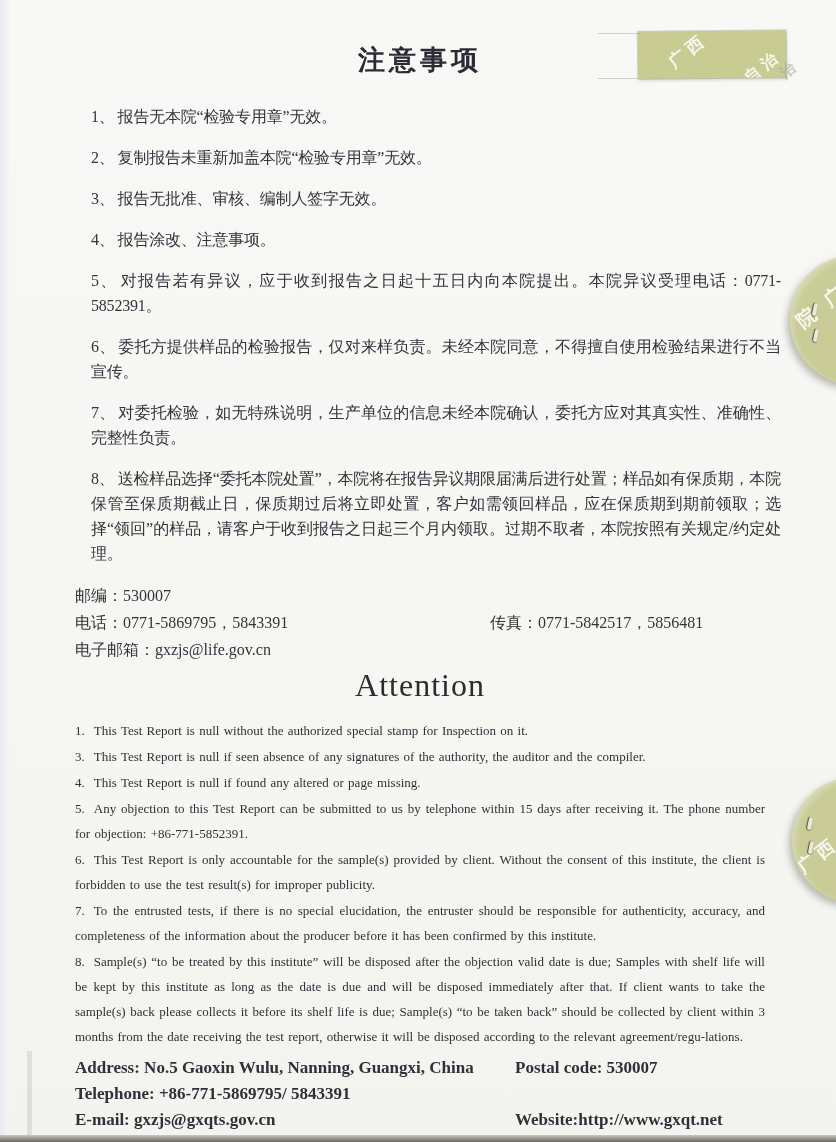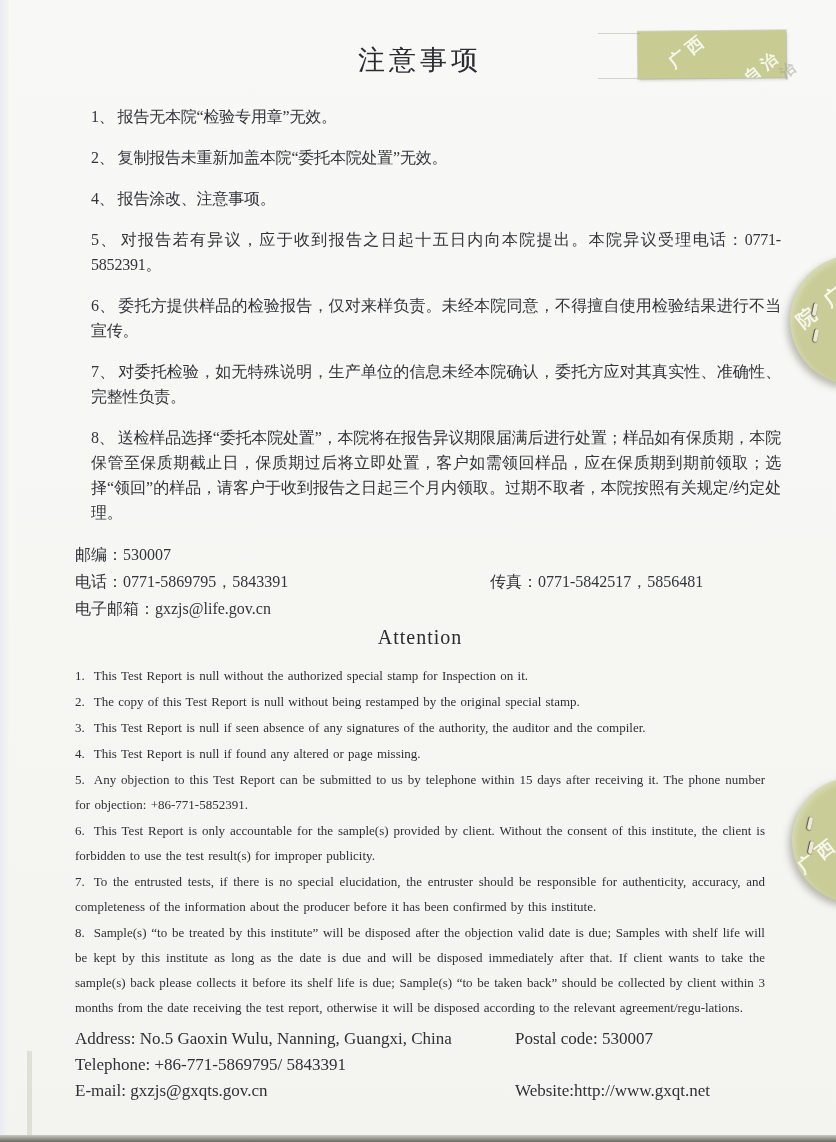--- a/index.html
+++ b/index.html
@@ -48,51 +48,52 @@
     background:#ece7d6;transform:rotate(12deg);
     box-shadow:-1px 0 1px rgba(60,60,52,.85),0 1px 1px rgba(60,60,52,.5);}
   .staple.s1{left:813px;top:303px;}
   .staple.s2{left:814px;top:329px;}
   .staple.s3{left:808px;top:817px;}
   .staple.s4{left:809px;top:841px;}
 
   
   .title-cn{
     margin:42px 0 26px;width:690px;text-align:center;
-    font-size:27px;font-weight:normal;letter-spacing:4px;color:#2b2b33;
+    font-size:27px;font-weight:bold;letter-spacing:4px;color:#2b2b33;
   }
   .cn-block{width:722px;}
   .cn-block p{margin:16px;font-size:16px;line-height:25px;letter-spacing:-.2px;
     text-align:justify;color:#33343c;}
   .cn-block .num{margin-right:3px;}
   .contact-cn{width:722px;margin-top:3px;}
   .contact-cn .contact-row{display:flex;font-size:16px;line-height:27px;color:#33343c;}
   .contact-cn .c-left{width:415px;}
   .title-en{
     margin:4px 0 14px;width:690px;text-align:center;
-    font-size:20px;font-weight:normal;letter-spacing:1px;color:#2b2b33;
+    font-size:32px;font-weight:normal;letter-spacing:1px;color:#2b2b33;
   }
   .en-block{width:690px;}
   .en-block p{margin:0 0 1px;font-size:13px;line-height:25px;word-spacing:1px;
     text-align:justify;color:#303038;}
   .en-block .num{margin-right:9px;}
-  .contact-en{width:690px;margin-top:6px;}
+  .contact-en{width:690px;margin-top:6px;font-weight:bold;}
   .contact-en .contact-row{display:flex;font-size:17px;line-height:26px;color:#303038;}
   .contact-en .c-left{width:440px;}
 </style>
 </head>
 <body>
 
 <div class="sheet">
 
   <h1 class="title-cn">注意事项</h1>
 
   <section class="cn-block">
     <p><span class="num">1、</span><span>报告无本院“检验专用章”无效。</span></p>
-    <p><span class="num">2、</span><span>复制报告未重新加盖本院“委托本院处置”无效。</span></p>
+    <p><span class="num">2、</span><span>复制报告未重新加盖本院“检验专用章”无效。</span></p>
+    <p><span class="num">3、</span><span>报告无批准、审核、编制人签字无效。</span></p>
     <p><span class="num">4、</span><span>报告涂改、注意事项。</span></p>
     <p><span class="num">5、</span><span>对报告若有异议，应于收到报告之日起十五日内向本院提出。本院异议受理电话：0771-5852391。</span></p>
     <p><span class="num">6、</span><span>委托方提供样品的检验报告，仅对来样负责。未经本院同意，不得擅自使用检验结果进行不当宣传。</span></p>
     <p><span class="num">7、</span><span>对委托检验，如无特殊说明，生产单位的信息未经本院确认，委托方应对其真实性、准确性、完整性负责。</span></p>
     <p><span class="num">8、</span><span>送检样品选择“委托本院处置”，本院将在报告异议期限届满后进行处置；样品如有保质期，本院保管至保质期截止日，保质期过后将立即处置，客户如需领回样品，应在保质期到期前领取；选择“领回”的样品，请客户于收到报告之日起三个月内领取。过期不取者，本院按照有关规定/约定处理。</span></p>
   </section>
 
   <section class="contact-cn">
     <div class="contact-row">
       <span class="c-right">邮编：530007</span>
@@ -103,21 +104,20 @@
     </div>
     <div class="contact-row">
       <span class="c-left">电子邮箱：gxzjs@life.gov.cn</span>
     </div>
   </section>
 
   <h2 class="title-en">Attention</h2>
 
   <section class="en-block">
     <p><span class="num">1.</span><span>This Test Report is null without the authorized special stamp for Inspection on it.</span></p>
-    <p><span class="num">2.</span><span>The copy of this Test Report is null without being restamped by the original special stamp.</span></p>
     <p><span class="num">3.</span><span>This Test Report is null if seen absence of any signatures of the authority, the auditor and the compiler.</span></p>
     <p><span class="num">4.</span><span>This Test Report is null if found any altered or page missing.</span></p>
     <p><span class="num">5.</span><span>Any objection to this Test Report can be submitted to us by telephone within 15 days after receiving it. The phone number for objection: +86-771-5852391.</span></p>
     <p><span class="num">6.</span><span>This Test Report is only accountable for the sample(s) provided by client. Without the consent of this institute, the client is forbidden to use the test result(s) for improper publicity.</span></p>
     <p><span class="num">7.</span><span>To the entrusted tests, if there is no special elucidation, the entruster should be responsible for authenticity, accuracy, and completeness of the information about the producer before it has been confirmed by this institute.</span></p>
     <p><span class="num">8.</span><span>Sample(s) “to be treated by this institute” will be disposed after the objection valid date is due; Samples with shelf life will be kept by this institute as long as the date is due and will be disposed immediately after that. If client wants to take the sample(s) back please collects it before its shelf life is due; Sample(s) “to be taken back” should be collected by client within 3 months from the date receiving the test report, otherwise it will be disposed according to the relevant agreement/regu-lations.</span></p>
   </section>
 
   <section class="contact-en">
     <div class="contact-row">

